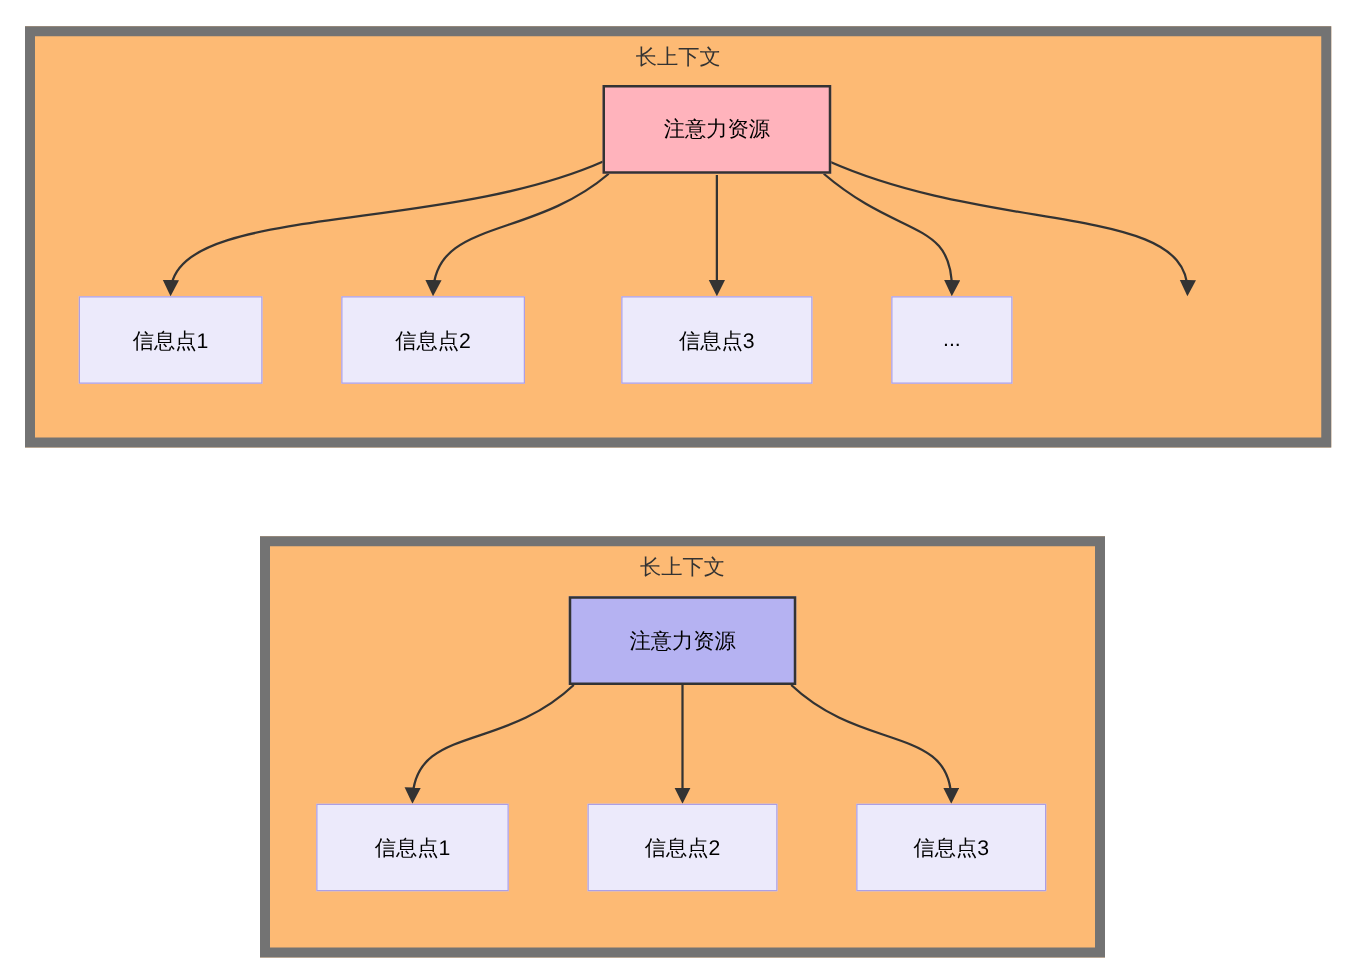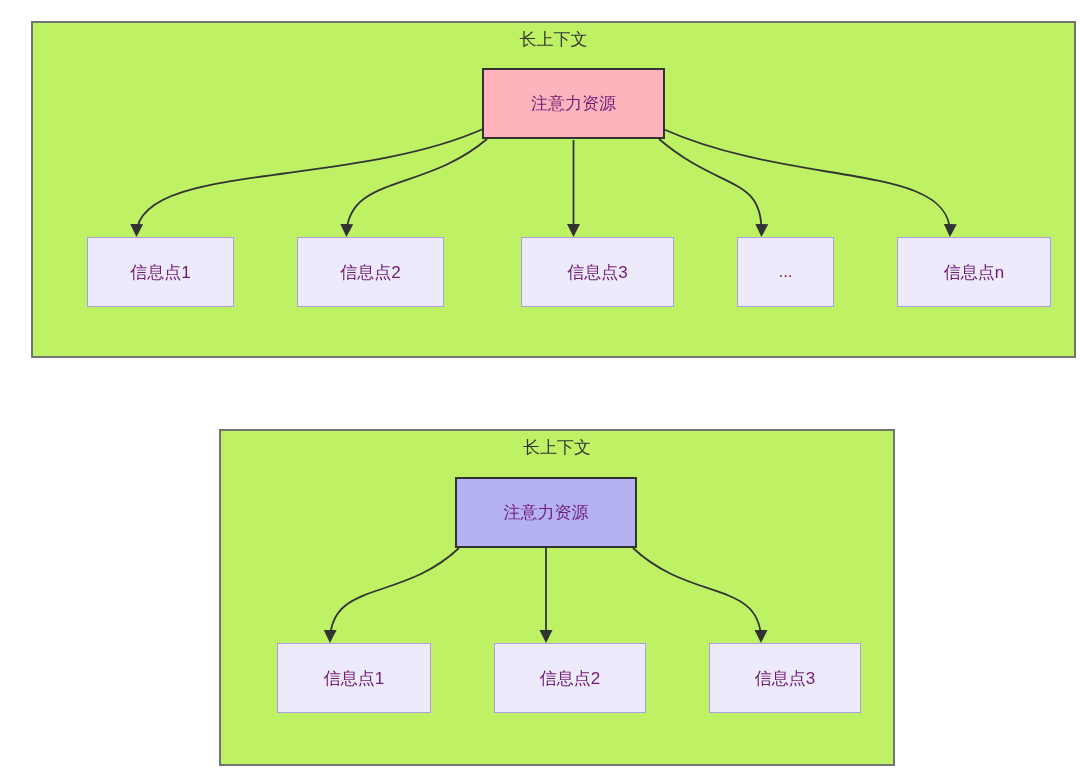--- a/index.html
+++ b/index.html
@@ -10,24 +10,23 @@
   }
   .canvas {
     position: relative;
     width: 1080px;
     height: 774px;
     background: #ffffff;
     overflow: hidden;
   }
   .group {
     position: absolute;
-    background: #bef264;
-    border: 2px solid #737373;
+    background: #fdba74;
+    border: 8px solid #737373;
     box-sizing: border-box;
-    margin-left: 11px;
   }
   .group-long  { left: 20px;  top: 21px;  width: 1045px; height: 337px; }
   .group-short { left: 208px; top: 429px; width: 676px;  height: 337px; }
   .group-title {
     position: absolute;
     left: 0;
     top: 5px;
     width: 100%;
     text-align: center;
     font-size: 17px;
@@ -42,32 +41,31 @@
     height: 774px;
     pointer-events: none;
   }
   .node {
     position: absolute;
     box-sizing: border-box;
     display: flex;
     align-items: center;
     justify-content: center;
     font-size: 17px;
-    color: #701a75;
+    color: #000000;
     text-align: center;
   }
   .root-node {
     border: 2px solid #333333;
   }
   .root-long  { left: 482px; top: 68px;  width: 183px; height: 71px; background: #FFB3BC; }
   .root-short { left: 455px; top: 477px; width: 182px; height: 71px; background: #B5B2F2; }
   .leaf-node {
     background: #ECEAFB;
     border: 1.5px solid #AC9FE5;
-    margin-left: 24px;
   }
   .l-a { left: 63px;  top: 237px; width: 147px; height: 70px; }
   .l-b { left: 273px; top: 237px; width: 147px; height: 70px; }
   .l-c { left: 497px; top: 237px; width: 153px; height: 70px; }
   .l-d { left: 713px; top: 237px; width: 97px;  height: 70px; }
   .l-e { left: 873px; top: 237px; width: 154px; height: 70px; }
   .s-a { left: 253px; top: 643px; width: 154px; height: 70px; }
   .s-b { left: 470px; top: 643px; width: 152px; height: 70px; }
   .s-c { left: 685px; top: 643px; width: 152px; height: 70px; }
 </style>
@@ -99,20 +97,19 @@
     <path d="M 459 548 C 402 602, 331 580, 330 640" fill="none" stroke="#333333" stroke-width="1.8" marker-end="url(#arrow)"></path>
     <path d="M 546 548 L 546 640" fill="none" stroke="#333333" stroke-width="1.8" marker-end="url(#arrow)"></path>
     <path d="M 633 548 C 690 602, 761 580, 761 640" fill="none" stroke="#333333" stroke-width="1.8" marker-end="url(#arrow)"></path>
   </svg>
 
   <div class="node root-node root-long">注意力资源</div>
   <div class="node leaf-node l-a">信息点1</div>
   <div class="node leaf-node l-b">信息点2</div>
   <div class="node leaf-node l-c">信息点3</div>
   <div class="node leaf-node l-d">...</div>
-  <div class="node leaf-node l-e">信息点n</div>
 
   <div class="node root-node root-short">注意力资源</div>
   <div class="node leaf-node s-a">信息点1</div>
   <div class="node leaf-node s-b">信息点2</div>
   <div class="node leaf-node s-c">信息点3</div>
 
 </div>
 
 </body></html>

